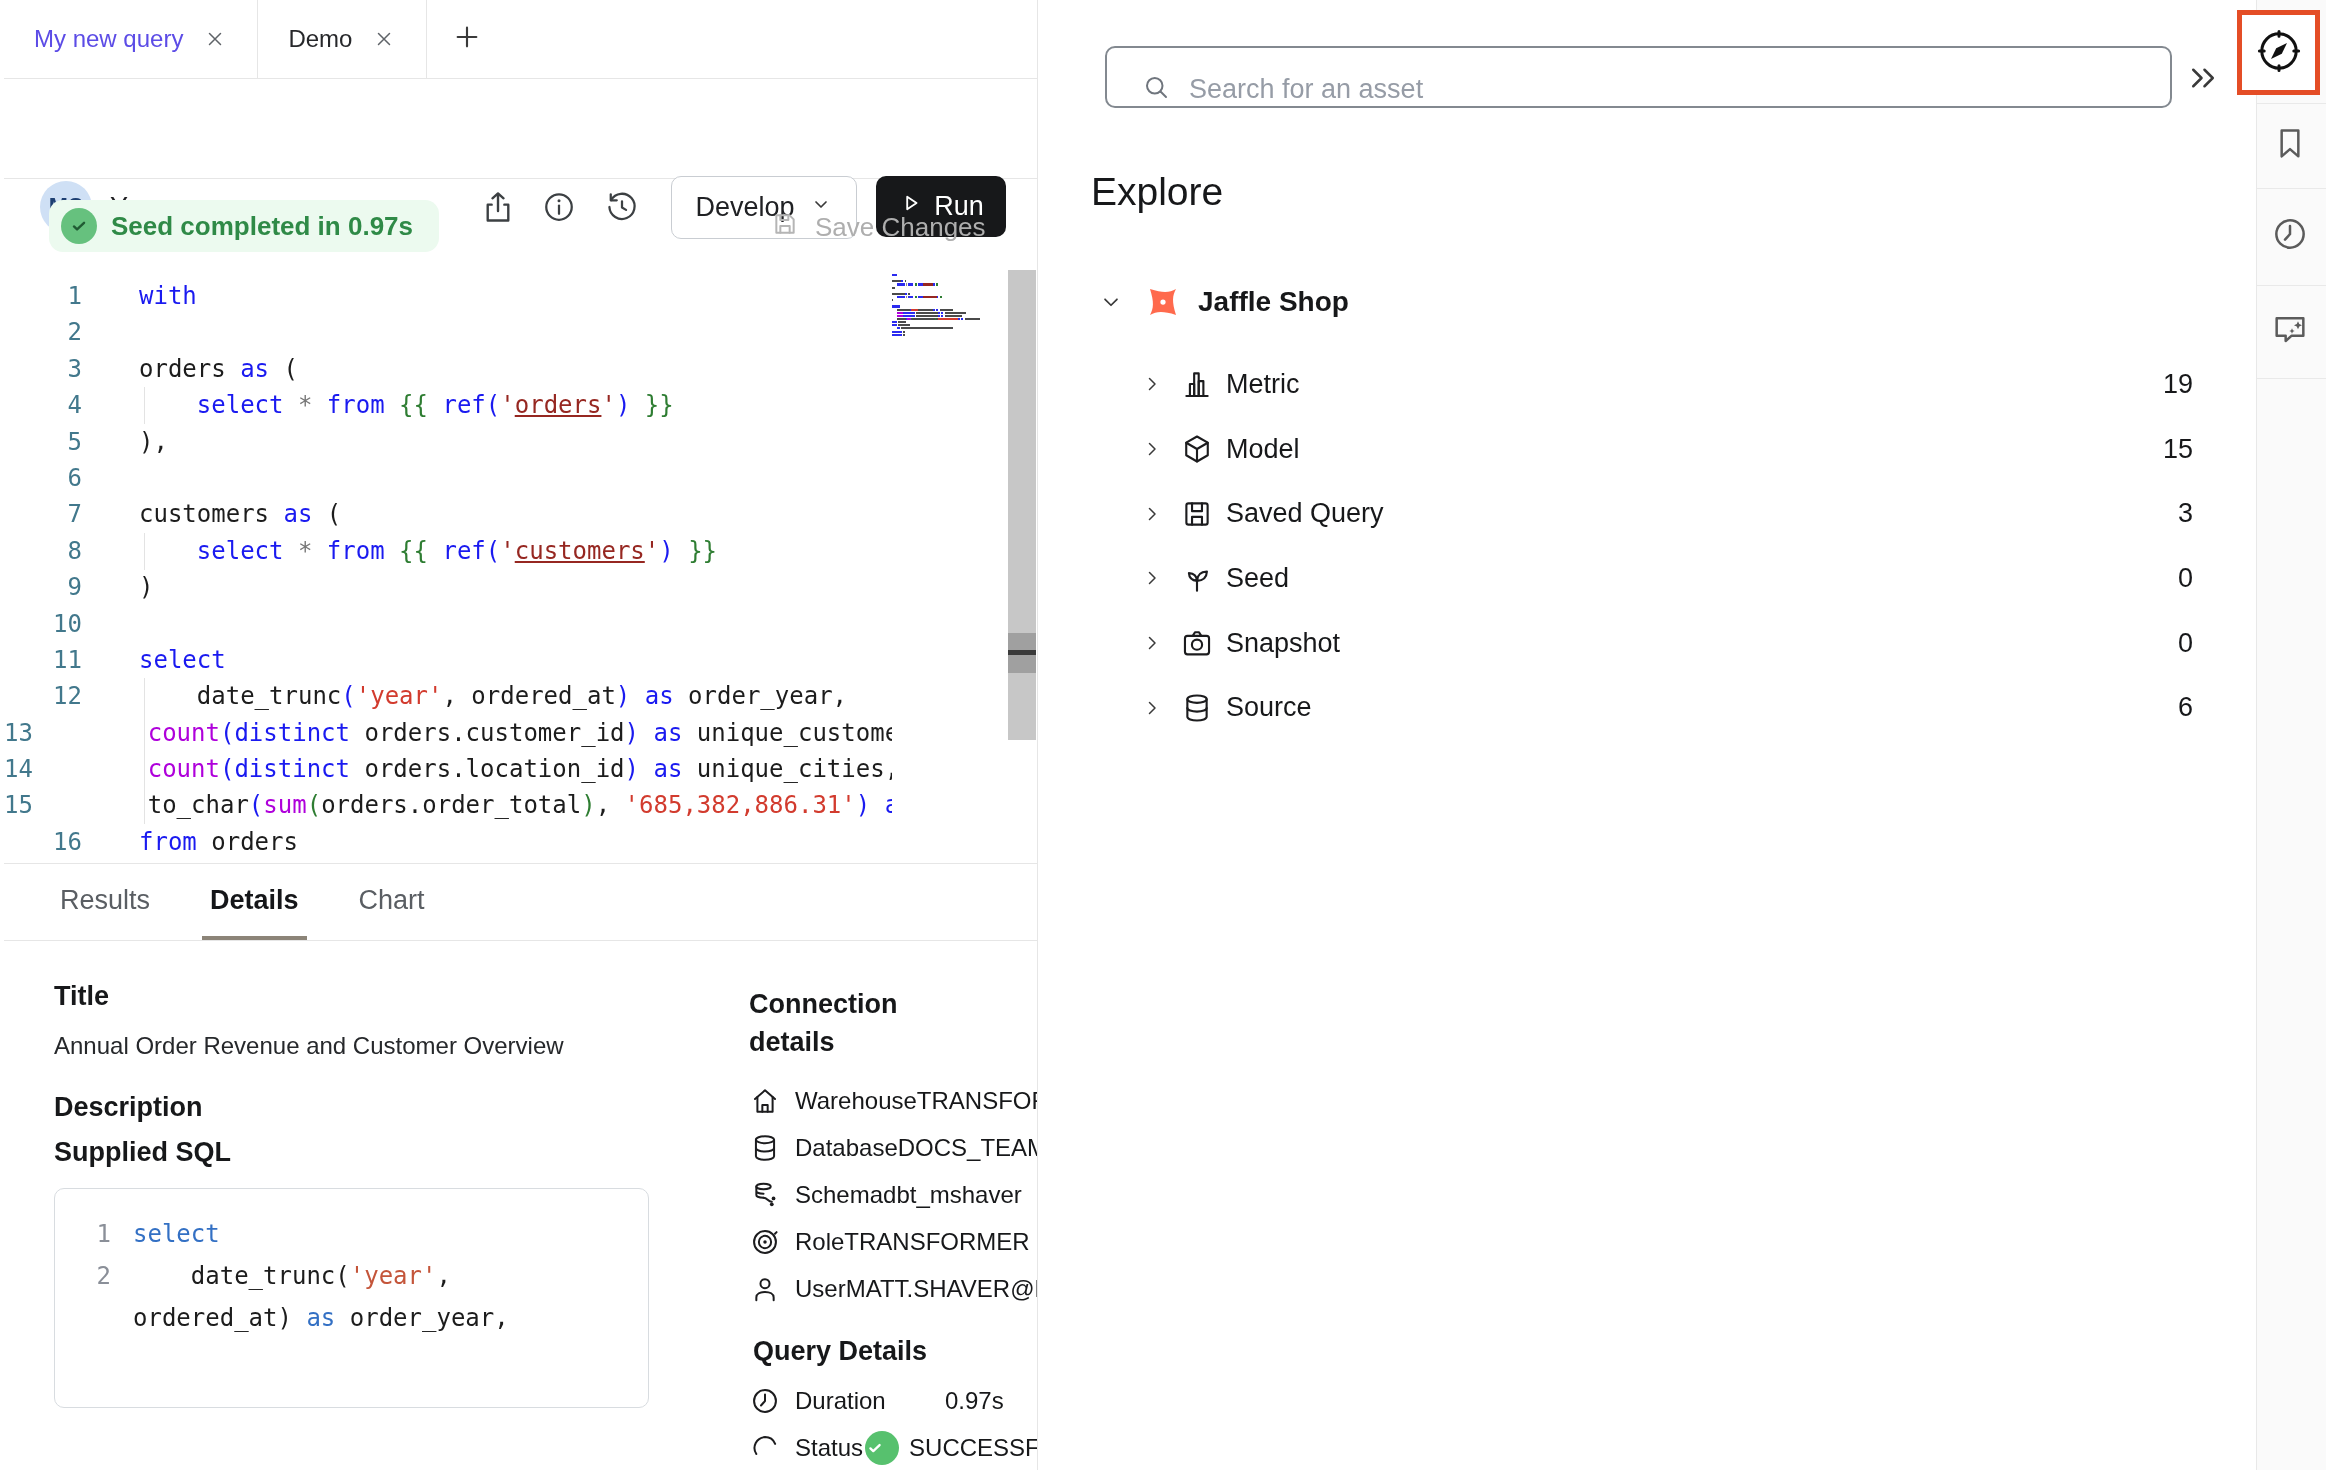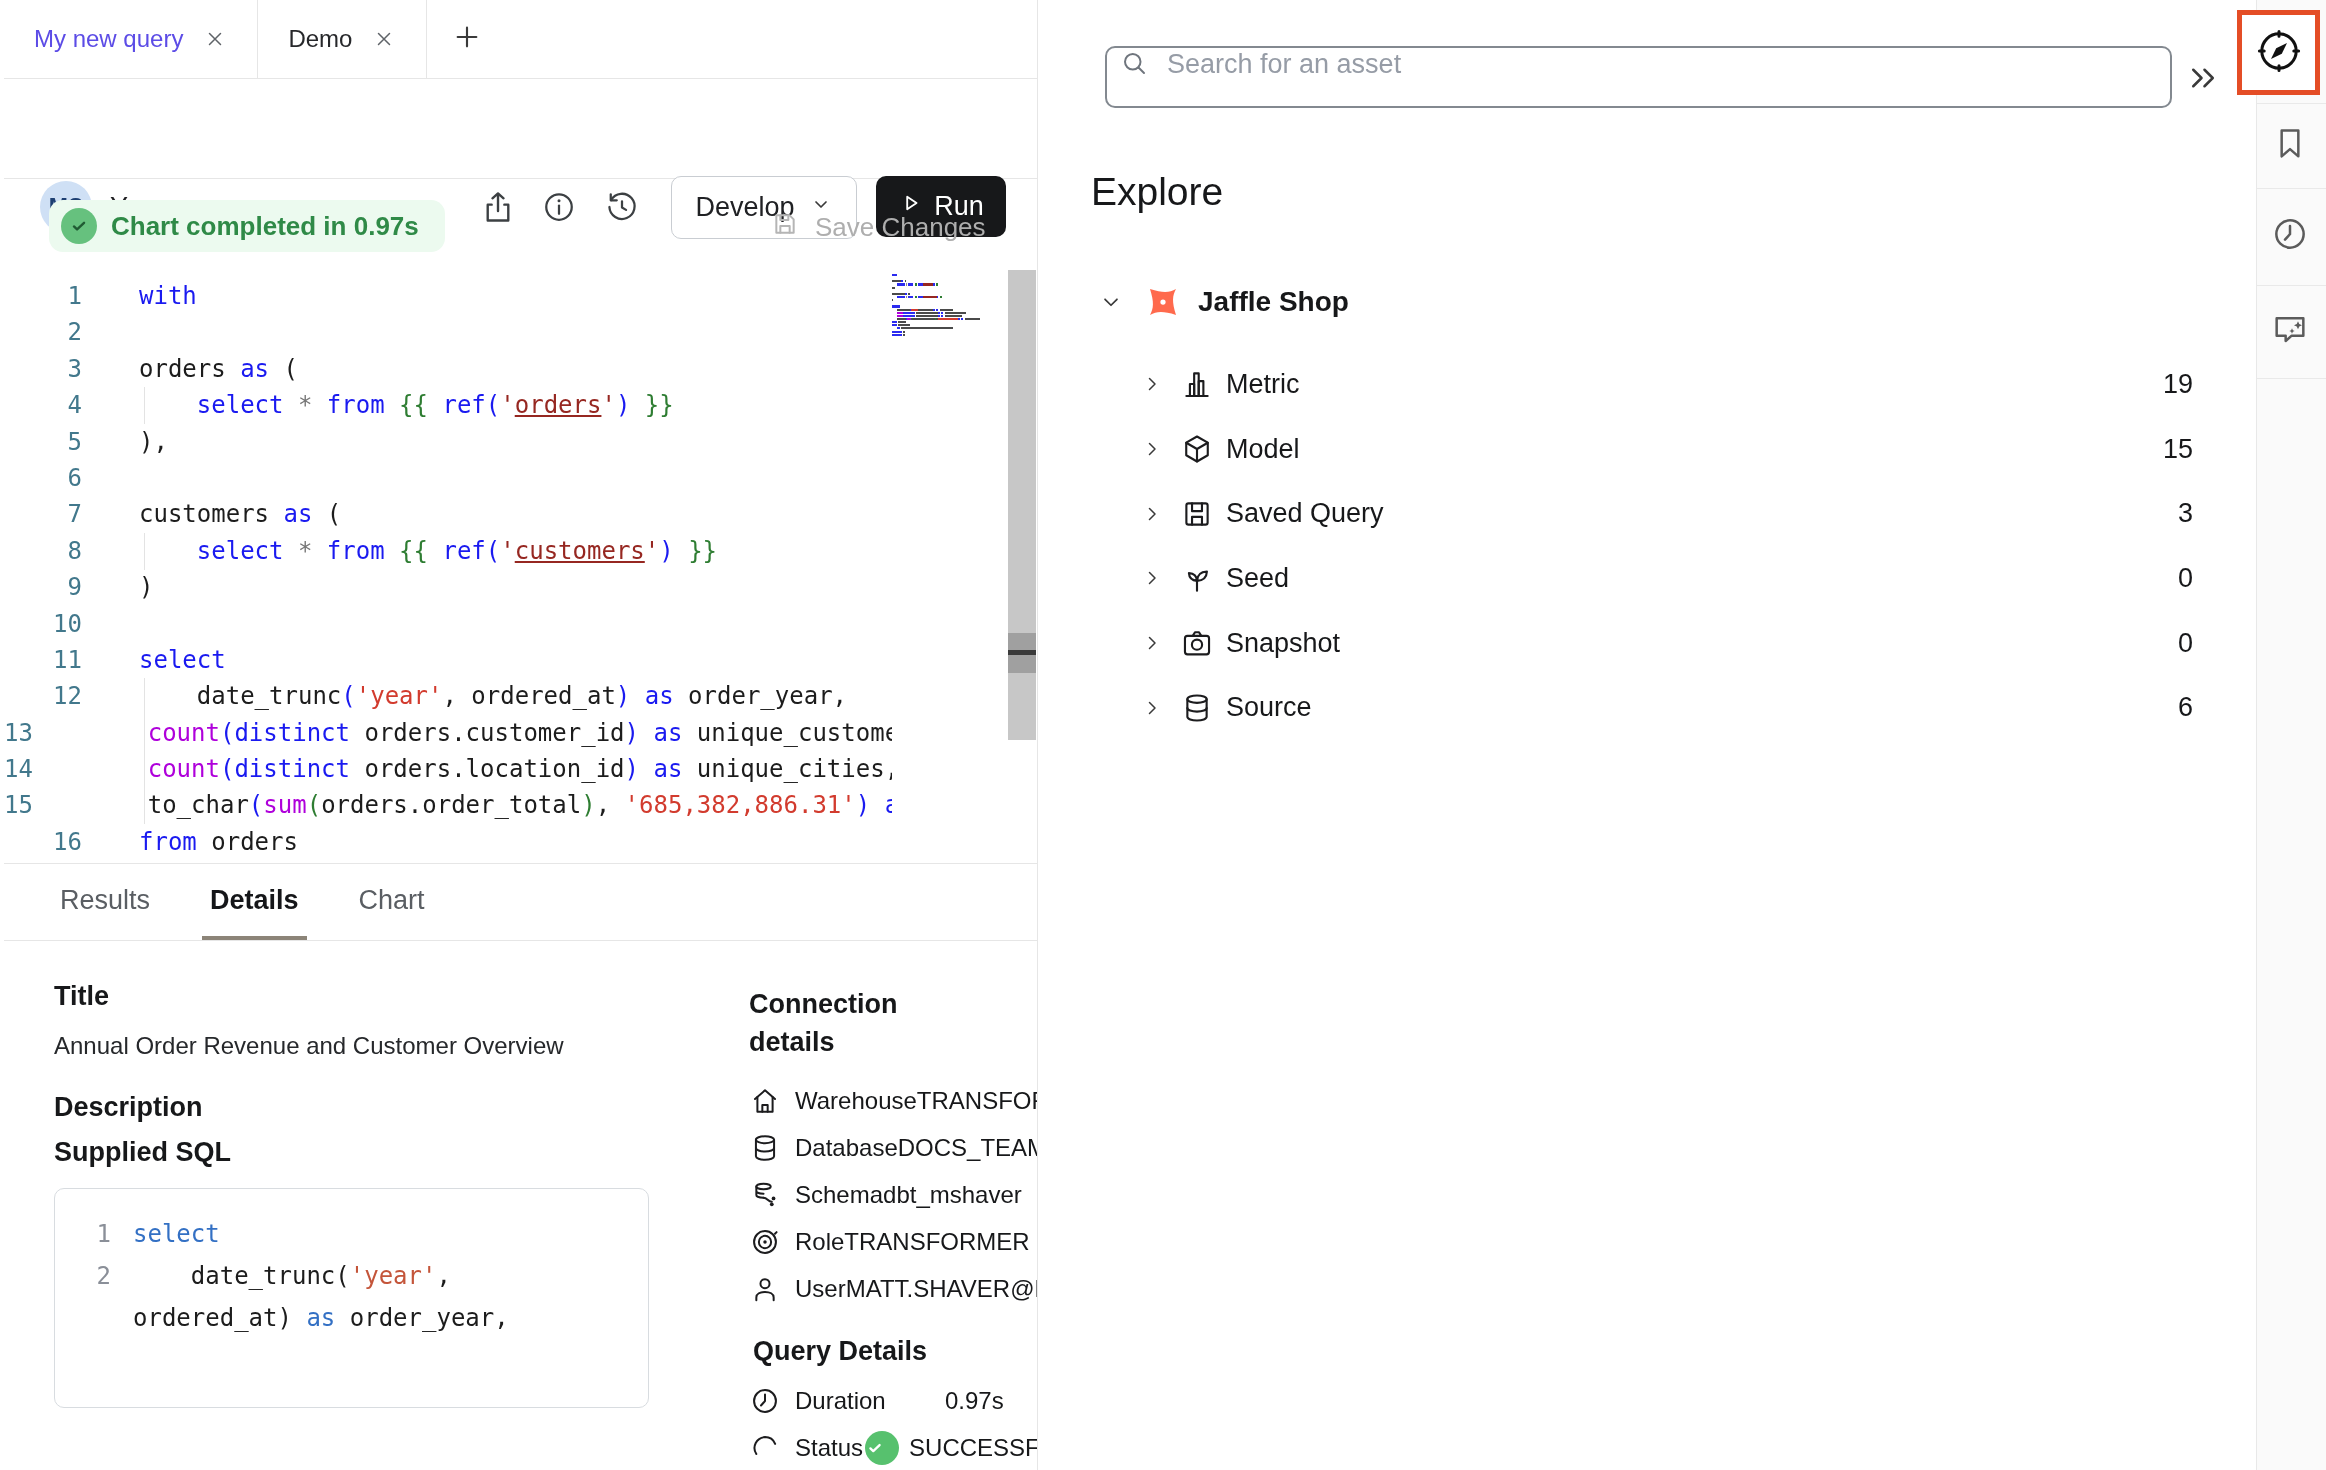--- a/index.html
+++ b/index.html
@@ -60,21 +60,21 @@
   .sqlbox{border:1.5px solid #d8dce0;border-radius:10px;width:595px;height:220px;padding:24px 0 0 26px;box-sizing:border-box;}
   .scl{display:flex;height:42px;}
   .sgut{width:30px;text-align:right;color:#8a8f98;font-size:24px;line-height:42px;}
   .scode{padding-left:22px;font-size:24px;line-height:42px;white-space:pre;color:#222;}
   .crow{display:flex;align-items:center;height:47px;font-size:24px;color:#17181a;}
   .crow svg{margin-right:14px;flex:0 0 auto;}
   .qd-label{display:inline-block;width:150px;}
   .status-badge{width:34px;height:34px;border-radius:50%;background:#57c16e;display:inline-flex;align-items:center;justify-content:center;margin:0 10px 0 2px;}
   
   .searchbox{left:1105px;top:46px;width:1067px;height:62px;border:2px solid #838990;border-radius:10px;box-sizing:border-box;
-             display:flex;align-items:flex-start;padding:0 12px;gap:16px;background:#fff;}
+             display:flex;align-items:flex-end;padding:0 34px;gap:16px;background:#fff;}
   .searchbox input{border:none;outline:none;font-size:27px;flex:1;font-family:"Liberation Sans",sans-serif;color:#26282b;background:transparent;}
   .searchbox input::placeholder{color:#969ca6;}
   .collapse{left:2183px;top:58px;width:40px;height:40px;display:flex;align-items:center;justify-content:center;cursor:pointer;}
   .explore-h{left:1091px;top:170px;font-size:39px;color:#17181a;}
   .project-row{left:1098px;top:276px;height:52px;display:flex;align-items:center;cursor:pointer;}
   .project-name{font-size:28px;font-weight:600;margin-left:14px;}
   .tree{left:1140px;top:352px;width:1053px;}
   .trow{display:flex;align-items:center;height:64.7px;cursor:pointer;}
   .trow .ticon{margin-left:16px;display:flex;}
   .trow .tlabel{margin-left:12px;font-size:27px;color:#17181a;}
@@ -153,21 +153,21 @@
       <span>Run</span>
     </div>
   </div>
 
   <div class="abs status-pill">
     <span class="pill-check">
       <svg width="22" height="22" viewBox="0 0 24 24" fill="none" stroke="#205b33" stroke-width="2.6" stroke-linecap="round" stroke-linejoin="round">
           <path d="M6.5 12.5l3.4 3.2L17.5 8.5"></path>
         </svg>
     </span>
-    <span>Chart completed in 0.97s</span>
+    <span>Seed completed in 0.97s</span>
   </div>
   <div class="abs save-changes">
     <span><svg width="32" height="32" viewBox="0 0 24 24" fill="none" stroke="#b5b5b5" stroke-width="1.5" stroke-linecap="round" stroke-linejoin="round">
           <path d="M5.5 5.5h10l3 3v10h-13z"></path>
           <path d="M8.5 18.5v-5h7v5M8.5 5.5v3.5h6V5.5"></path>
         </svg></span>
     <span>Save Changes</span>
   </div>
 
   <div class="abs editor">

